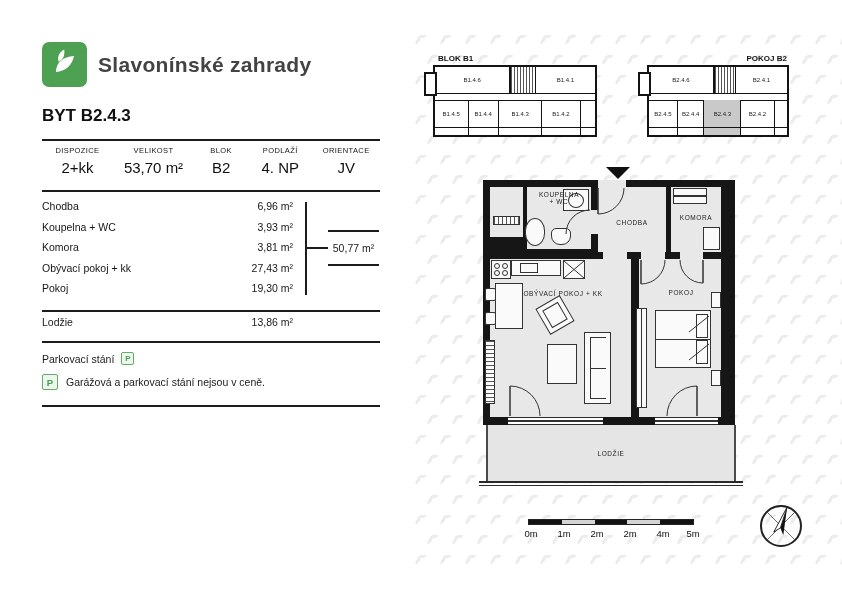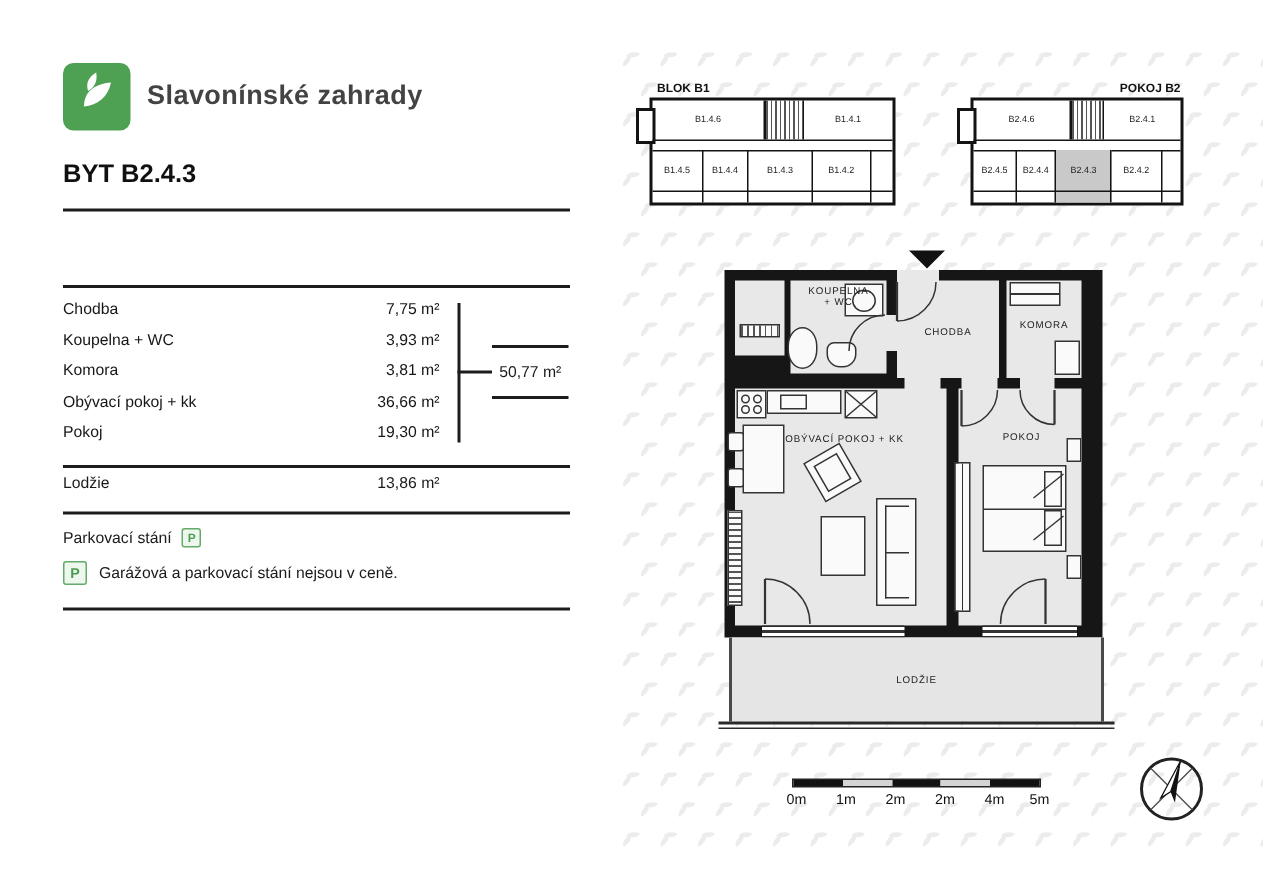--- a/index.html
+++ b/index.html
@@ -9,21 +9,21 @@
   
   #watermark{position:absolute;left:414px;top:34px;width:428px;height:532px;overflow:hidden;z-index:0;}
   .wm{position:absolute;width:13px;height:11px;}
   .wm::before,.wm::after{content:"";position:absolute;background:#ececec;width:8px;height:5px;border-radius:100% 0 100% 0;}
   .wm::before{left:0;top:4px;transform:rotate(-30deg);}
   .wm::after{left:4px;top:0;transform:rotate(20deg);}
 
   
   .abs{position:absolute;}
   #logo{left:42px;top:42px;width:45px;height:45px;background:#4ea052;border-radius:7px;z-index:2;display:flex;align-items:center;justify-content:center;}
-  #brand-name{left:98px;top:53px;font-size:18px;font-weight:700;color:#434343;letter-spacing:.3px;z-index:2;}
+  #brand-name{left:98px;top:53px;font-size:21px;font-weight:700;color:#434343;letter-spacing:.3px;z-index:2;}
   #apt-title{left:42px;top:106px;font-size:17px;font-weight:600;color:#101010;z-index:2;}
   .hline{position:absolute;left:42px;width:338px;height:2px;background:#1c1c1c;z-index:2;}
 
   #summary{left:42px;top:146px;width:338px;display:flex;z-index:2;}
   .sum-col{text-align:center;}
   .sum-label{font-size:7.5px;letter-spacing:.4px;color:#141414;}
   .sum-value{font-size:15px;margin-top:4px;color:#101010;}
 
   #room-list{left:42px;top:196px;width:251px;z-index:2;}
   .room-row{display:flex;justify-content:space-between;height:20.5px;align-items:center;font-size:10.5px;color:#161616;}
@@ -567,37 +567,59 @@
   </div>
   <div class="abs" id="brand-name">Slavonínské zahrady</div>
   <div class="abs" id="apt-title">BYT B2.4.3</div>
 
   <div class="hline" style="top:139px"></div>
   <div class="hline" style="top:190px"></div>
   <div class="hline" style="top:310px"></div>
   <div class="hline" style="top:341px"></div>
   <div class="hline" style="top:405px"></div>
 
+  <div class="abs" id="summary">
+    <div class="sum-col" style="width:21%">
+      <div class="sum-label">DISPOZICE</div>
+      <div class="sum-value">2+kk</div>
+    </div>
+    <div class="sum-col" style="width:24%">
+      <div class="sum-label">VELIKOST</div>
+      <div class="sum-value">53,70 m²</div>
+    </div>
+    <div class="sum-col" style="width:16%">
+      <div class="sum-label">BLOK</div>
+      <div class="sum-value">B2</div>
+    </div>
+    <div class="sum-col" style="width:19%">
+      <div class="sum-label">PODLAŽÍ</div>
+      <div class="sum-value">4. NP</div>
+    </div>
+    <div class="sum-col" style="width:20%">
+      <div class="sum-label">ORIENTACE</div>
+      <div class="sum-value">JV</div>
+    </div>
+  </div>
 
   <div class="abs" id="room-list">
     <div class="room-row">
       <span>Chodba</span>
-        <span>7,75 m²</span>
+        <span>6,96 m²</span>
     </div>
     <div class="room-row">
       <span>Koupelna + WC</span>
         <span>3,93 m²</span>
     </div>
     <div class="room-row">
       <span>Komora</span>
         <span>3,81 m²</span>
     </div>
     <div class="room-row">
       <span>Obývací pokoj + kk</span>
-        <span>36,66 m²</span>
+        <span>27,43 m²</span>
     </div>
     <div class="room-row">
       <span>Pokoj</span>
         <span>19,30 m²</span>
     </div>
   </div>
 
   <div class="abs" id="bracket-v"></div>
   <div class="abs" id="bracket-h"></div>
   <div class="abs" id="total-box">50,77 m²</div>

